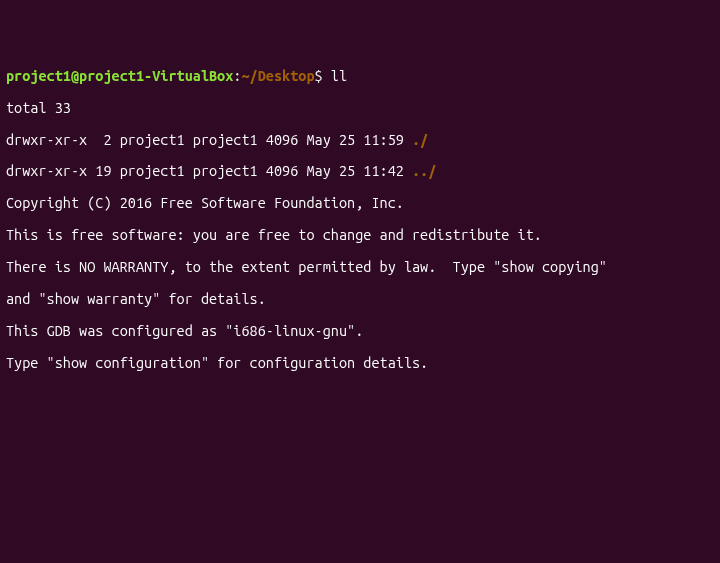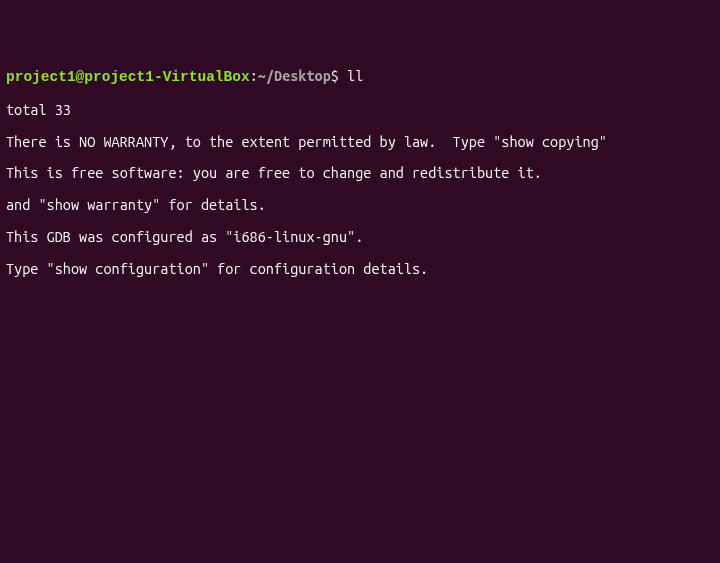--- a/index.html
+++ b/index.html
@@ -9,35 +9,38 @@
     font-family: "Ubuntu Mono", "DejaVu Sans Mono", Consolas, monospace;
     font-size: 14.5px;
     line-height: 1.1;
     padding: 4px 6px;
     width: 720px;
     height: 563px;
     overflow: hidden;
     white-space: pre;
   }
   .line { display: block; }
-  .green { color: #8ae234; font-weight: bold; font-family: Liberation Mono, monospace; }
-  .blue { color: #a3a3a3; font-weight: bold; }
+  .green { color: #8ae234; font-weight: bold; }
+  .blue { color: #a16207; font-weight: bold; }
   .white { color: #eeeeec; }
   .bold { font-weight: bold; }
   .cmd { color: #ffffff; }
 </style>
 </head>
 <body>
 
 
 
 <div><span class="line"><span class="green bold">project1@project1-VirtualBox</span><span class="white">:</span><span class="blue bold">~/Desktop</span><span class="white">$</span><span class="cmd"> </span><span class="cmd">ll</span></span>
 <span class="line">total 33</span>
+<span class="line"><span>drwxr-xr-x  2 project1 project1 4096 May 25 11:59 </span><span class="blue bold">./</span></span>
+<span class="line"><span>drwxr-xr-x 19 project1 project1 4096 May 25 11:42 </span><span class="blue bold">../</span></span>
+<span class="line">Copyright (C) 2016 Free Software Foundation, Inc.</span>
+<span class="line">This is free software: you are free to change and redistribute it.</span>
 <span class="line">There is NO WARRANTY, to the extent permitted by law.  Type "show copying"</span>
-<span class="line">This is free software: you are free to change and redistribute it.</span>
 <span class="line">and "show warranty" for details.</span>
 <span class="line">This GDB was configured as "i686-linux-gnu".</span>
 <span class="line">Type "show configuration" for configuration details.</span>
 
 
 
 
 
 
 

